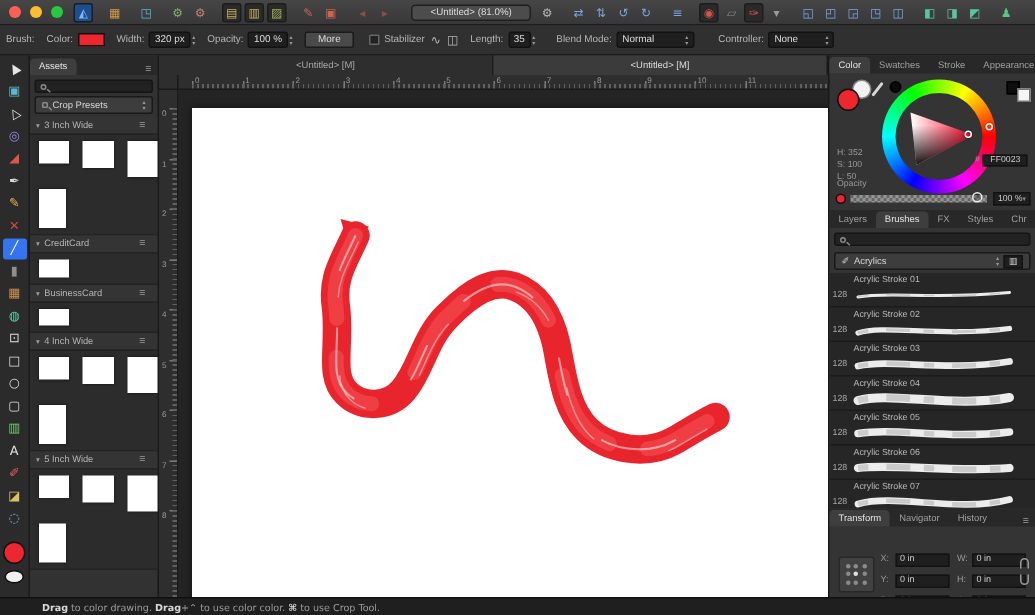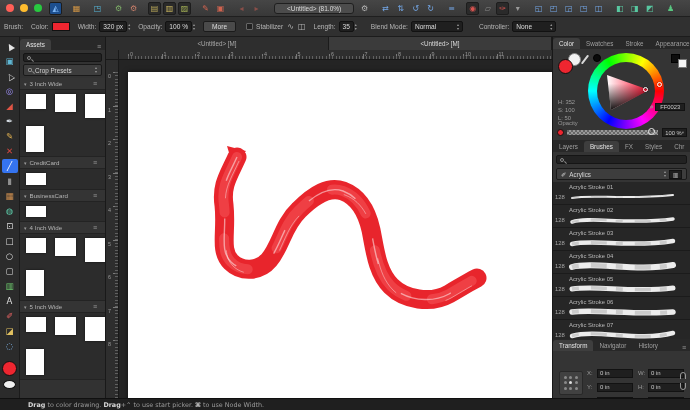--- a/index.html
+++ b/index.html
@@ -647,16 +647,16 @@
         <span class="chain"></span>
         <div class="tfbtns">
           <span class="tfbtn">▱</span>
           <span class="ddc" style="margin-left:2px">▾</span>
         </div>
       </div>
     </div>
   </div>
 
   <div class="status">
-    <b>Drag</b><span> to color drawing. </span><b>Drag</b><span>+⌃ to use start picker. </span><b>⌘</b><span> to use Node Width.</span>
+    <b>Drag</b><span> to color drawing. </span><b>Drag</b><span>+⌃ to use color color. </span><b>⌘</b><span> to use Crop Tool.</span>
   </div>
 
 </div>
 
 </body></html>

